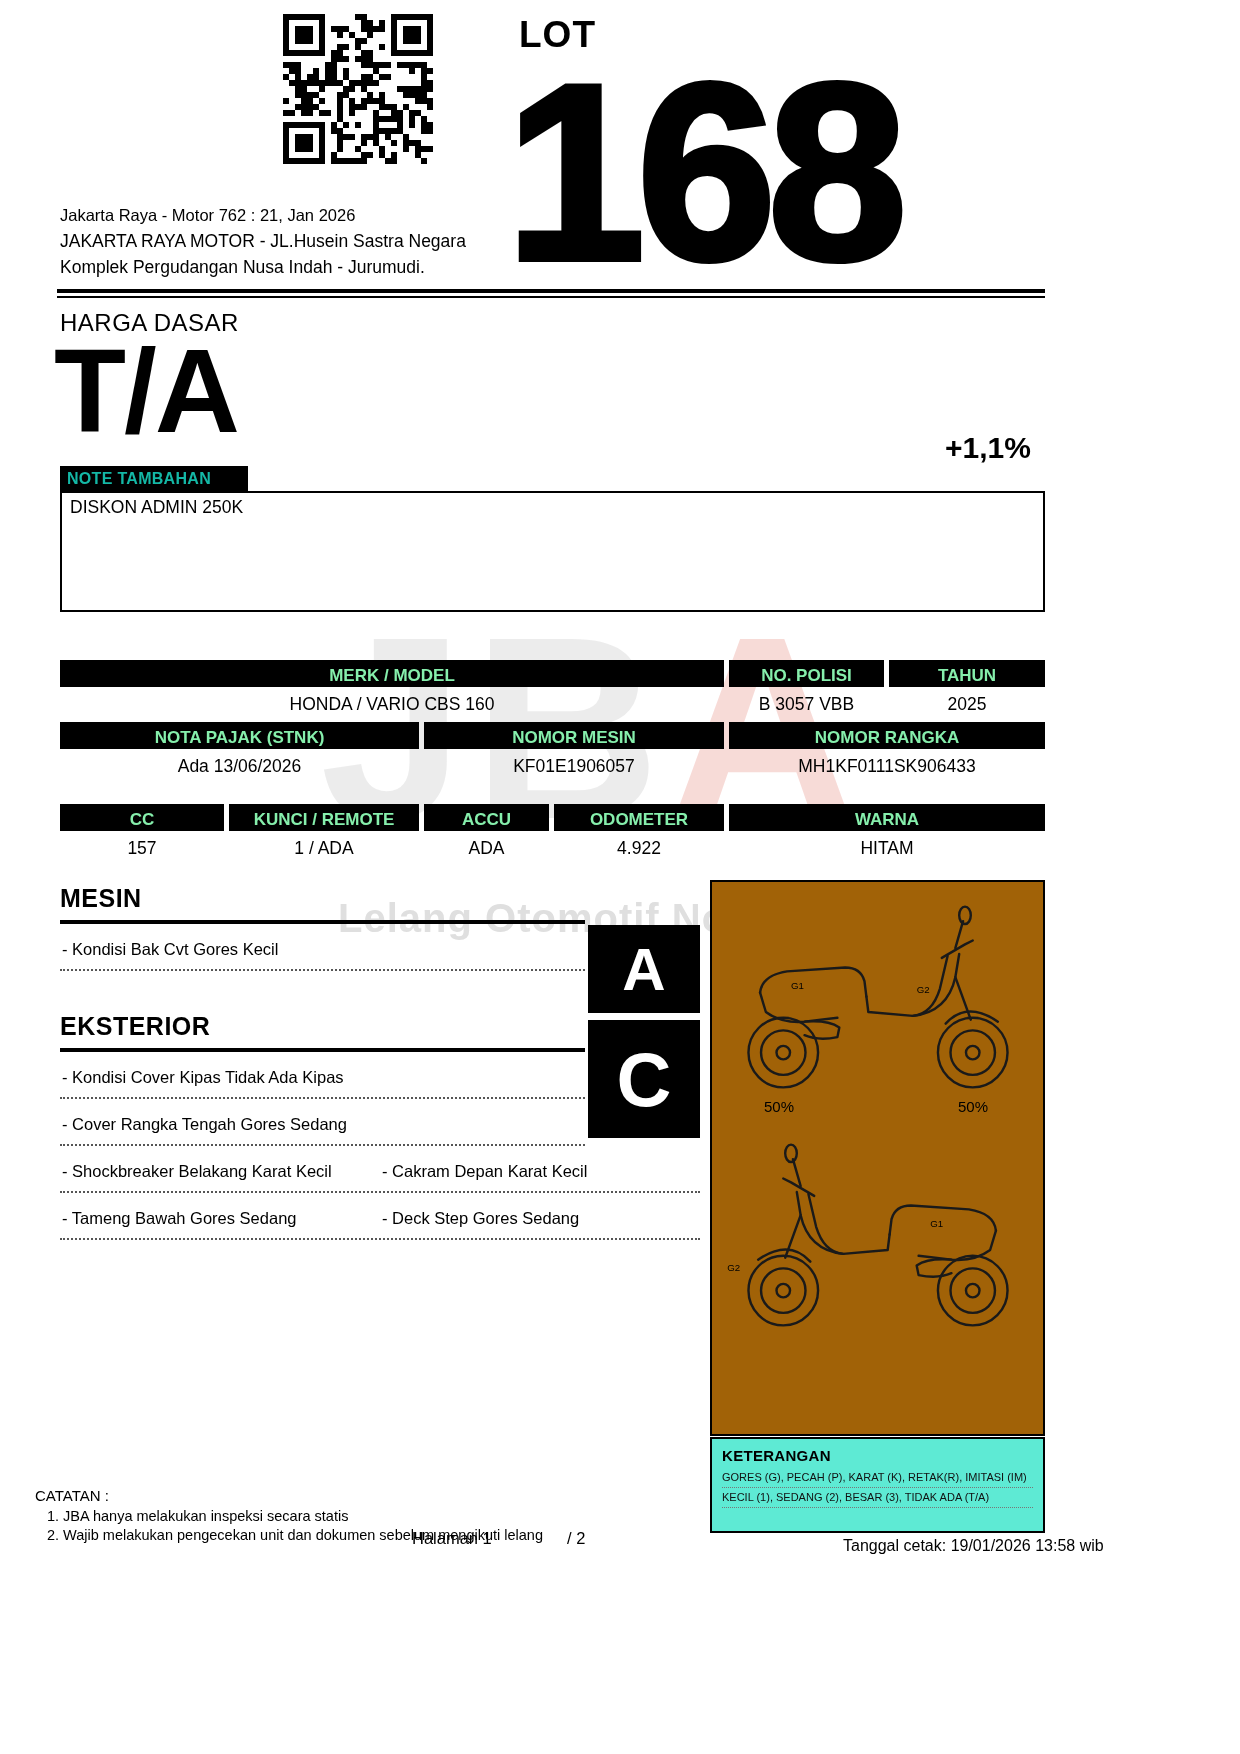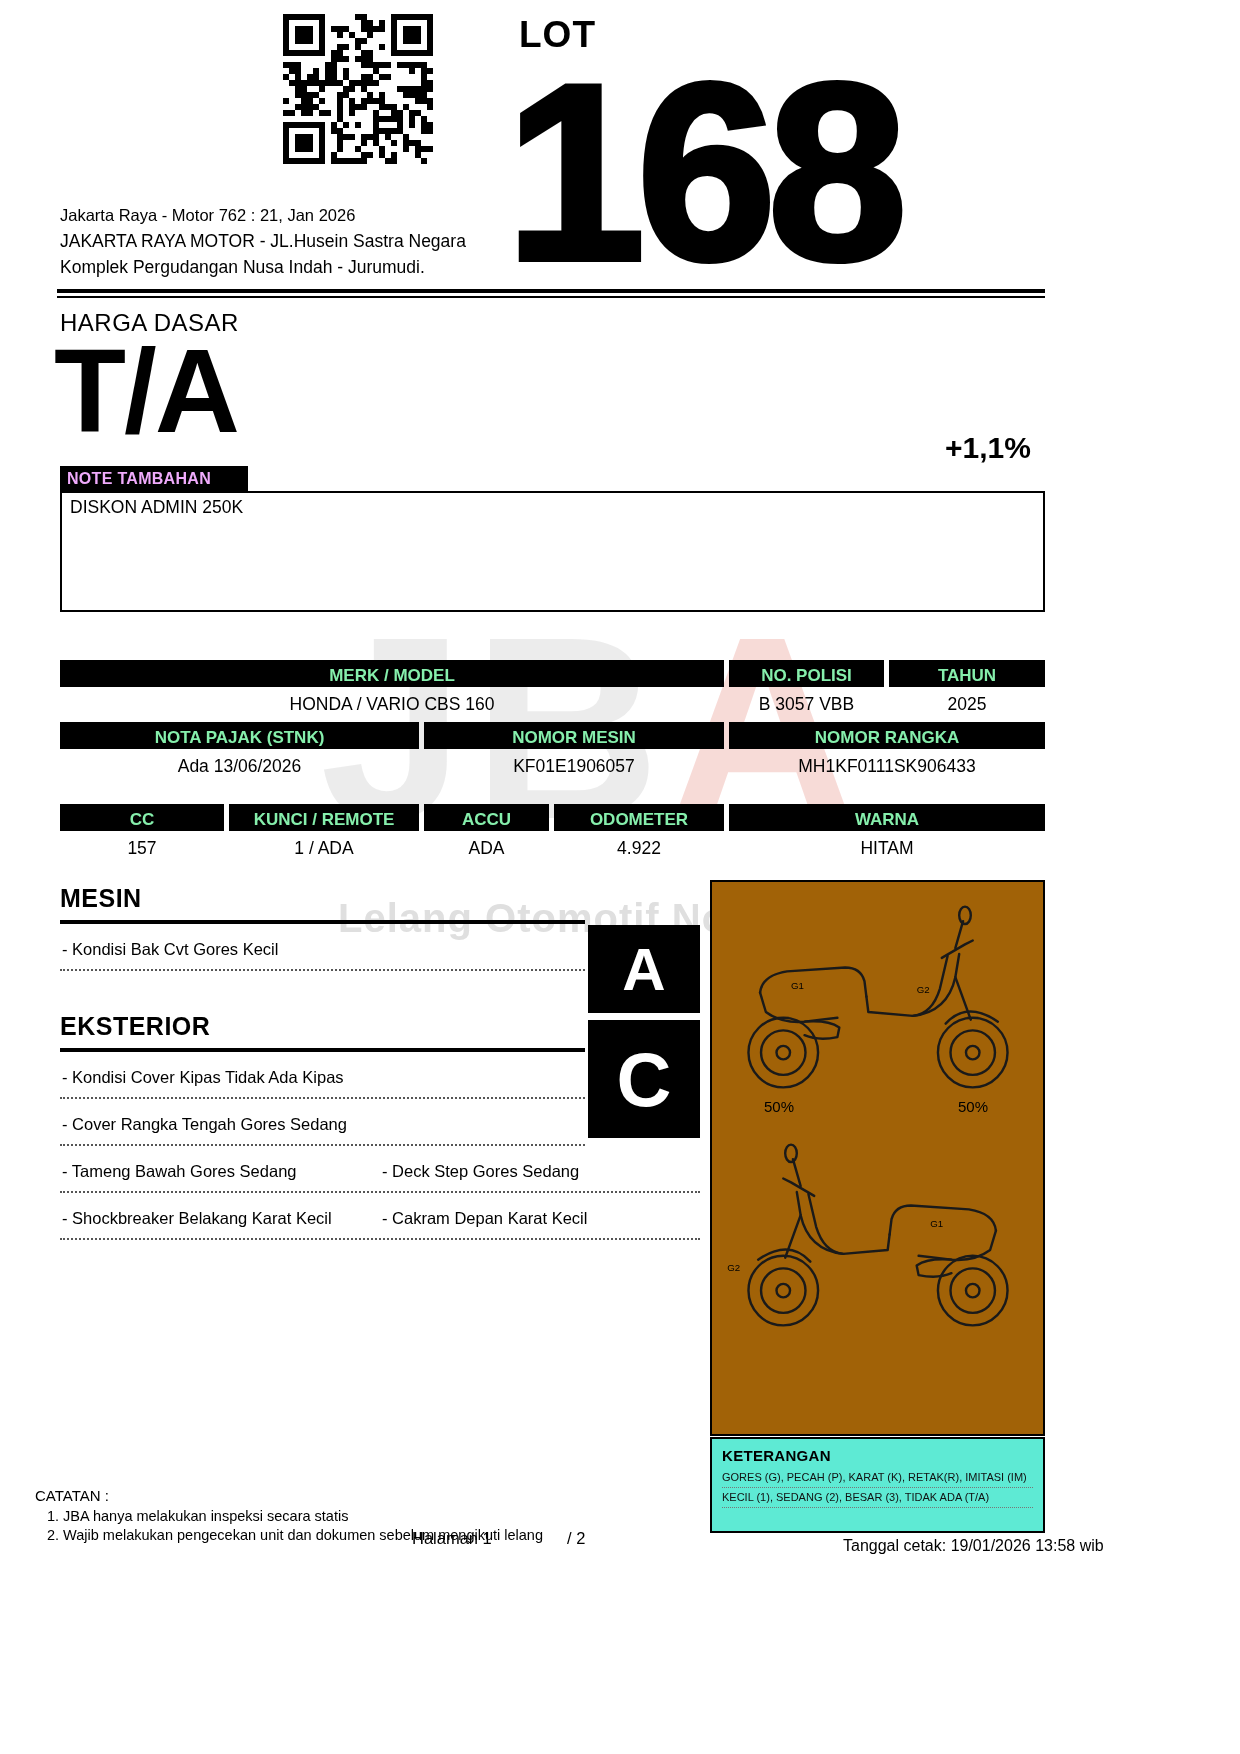--- a/index.html
+++ b/index.html
@@ -25,21 +25,21 @@
   .addr2 { font-size:17.5px; }
 
   .double-rule { position:absolute; left:57px; top:289px; width:988px; height:9px;
     border-top:4px solid #000; border-bottom:2px solid #000; }
 
   .harga-label { position:absolute; left:60px; top:309px; font-size:24px; letter-spacing:.5px; }
   .harga-value { position:absolute; left:54px; top:332px; font-size:118px; font-weight:700; line-height:1; letter-spacing:-2px; }
   .harga-adj { position:absolute; left:945px; top:415px; font-size:30px; font-weight:700;margin-top:16px; }
 
   .note-label { position:absolute; left:60px; top:466px; width:188px; height:25px; background:#000;
-    color:#f0abfc; font-size:16px; font-weight:700; line-height:25px; padding-left:7px; letter-spacing:.3px; }
+    color:#14b8a6; font-size:16px; font-weight:700; line-height:25px; padding-left:7px; letter-spacing:.3px; }
   .note-box { position:absolute; left:60px; top:491px; width:985px; height:121px; border:2px solid #000;
     padding:4px 8px; font-size:17.5px; background:transparent; }
 
   
   .spec { position:absolute; left:60px; top:660px; width:985px; display:flex; flex-direction:column; }
   .spec-row { display:flex; gap:5px; }
   .spec-row.gap-top { margin-top:20px; }
   .spec-col { display:flex; flex-direction:column; }
   .th { background:#000; color:#86efac; font-weight:700; font-size:17px; height:27px; line-height:31px; text-align:center; }
   .td { font-size:17.5px; height:35px; line-height:35px; text-align:center; }
@@ -393,26 +393,26 @@
     <div class="item">- Kondisi Bak Cvt Gores Kecil</div>
   </div>
   <div class="grade grade-a">A</div>
 
   <div class="section section-eksterior">
     <div class="sec-title">EKSTERIOR</div>
     <div class="sec-rule"></div>
     <div class="item">- Kondisi Cover Kipas Tidak Ada Kipas</div>
     <div class="item">- Cover Rangka Tengah Gores Sedang</div>
     <div class="item full">
+      <span class="c1">- Shockbreaker Belakang Karat Kecil</span>
+      <span>- Cakram Depan Karat Kecil</span>
+    </div>
+    <div class="item full">
       <span class="c1">- Tameng Bawah Gores Sedang</span>
       <span>- Deck Step Gores Sedang</span>
-    </div>
-    <div class="item full">
-      <span class="c1">- Shockbreaker Belakang Karat Kecil</span>
-      <span>- Cakram Depan Karat Kecil</span>
     </div>
   </div>
   <div class="grade grade-c">C</div>
 
   <div class="vehicle-box">
     <svg class="veh-svg top" viewBox="0 0 320 210">
       <g fill="none" stroke="#1a1a1a" stroke-width="2.5" stroke-linecap="round" stroke-linejoin="round">
         <circle cx="62" cy="162" r="36"></circle>
           <circle cx="62" cy="162" r="23"></circle>
           <circle cx="62" cy="162" r="7"></circle>

